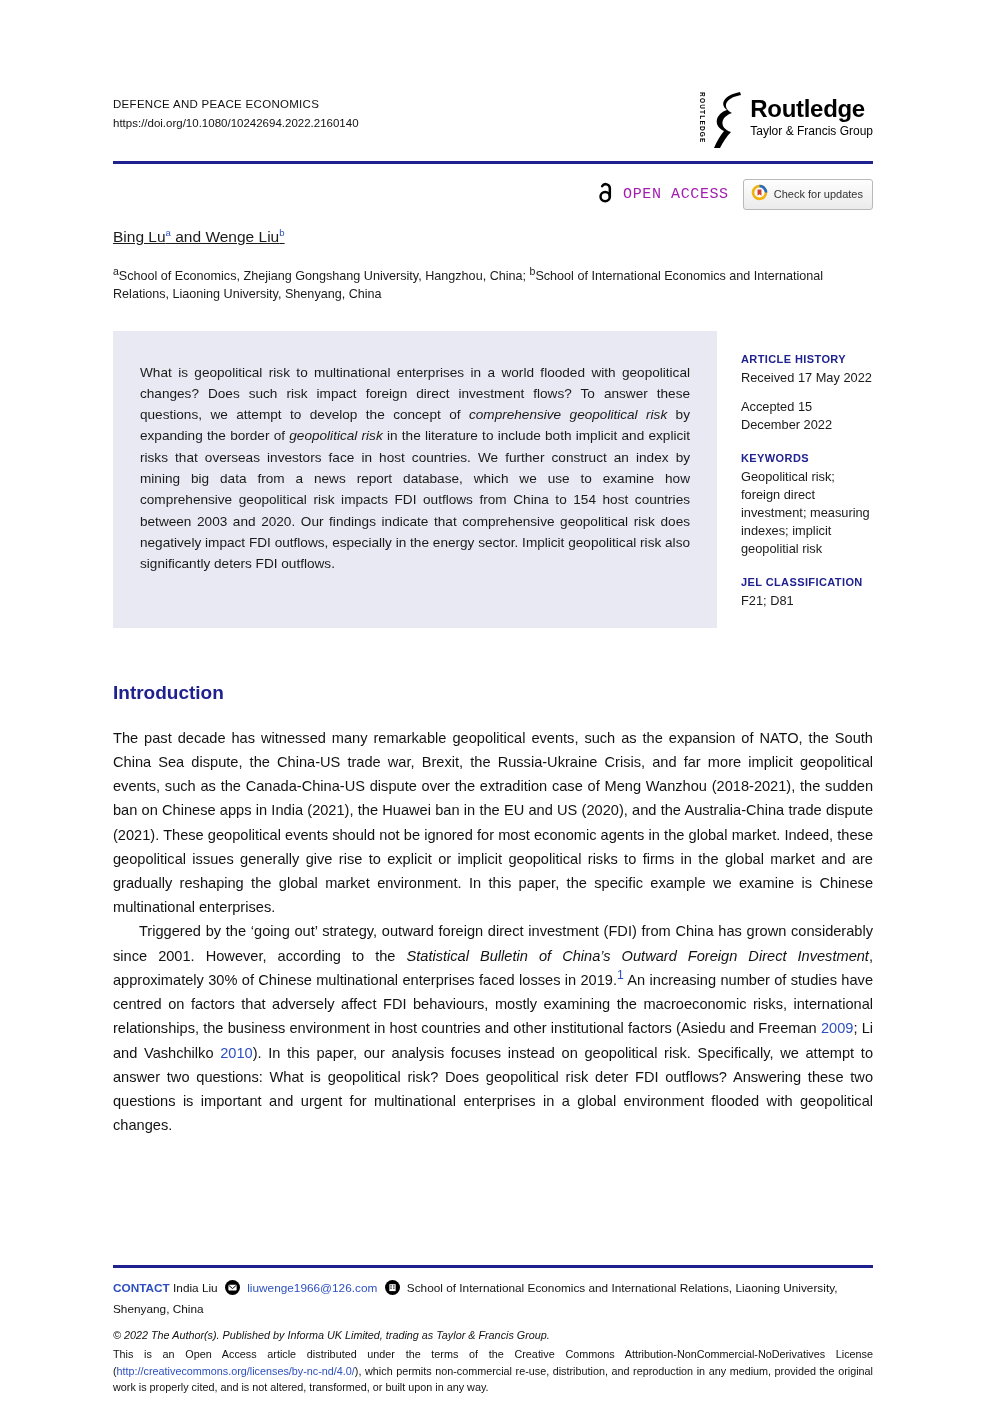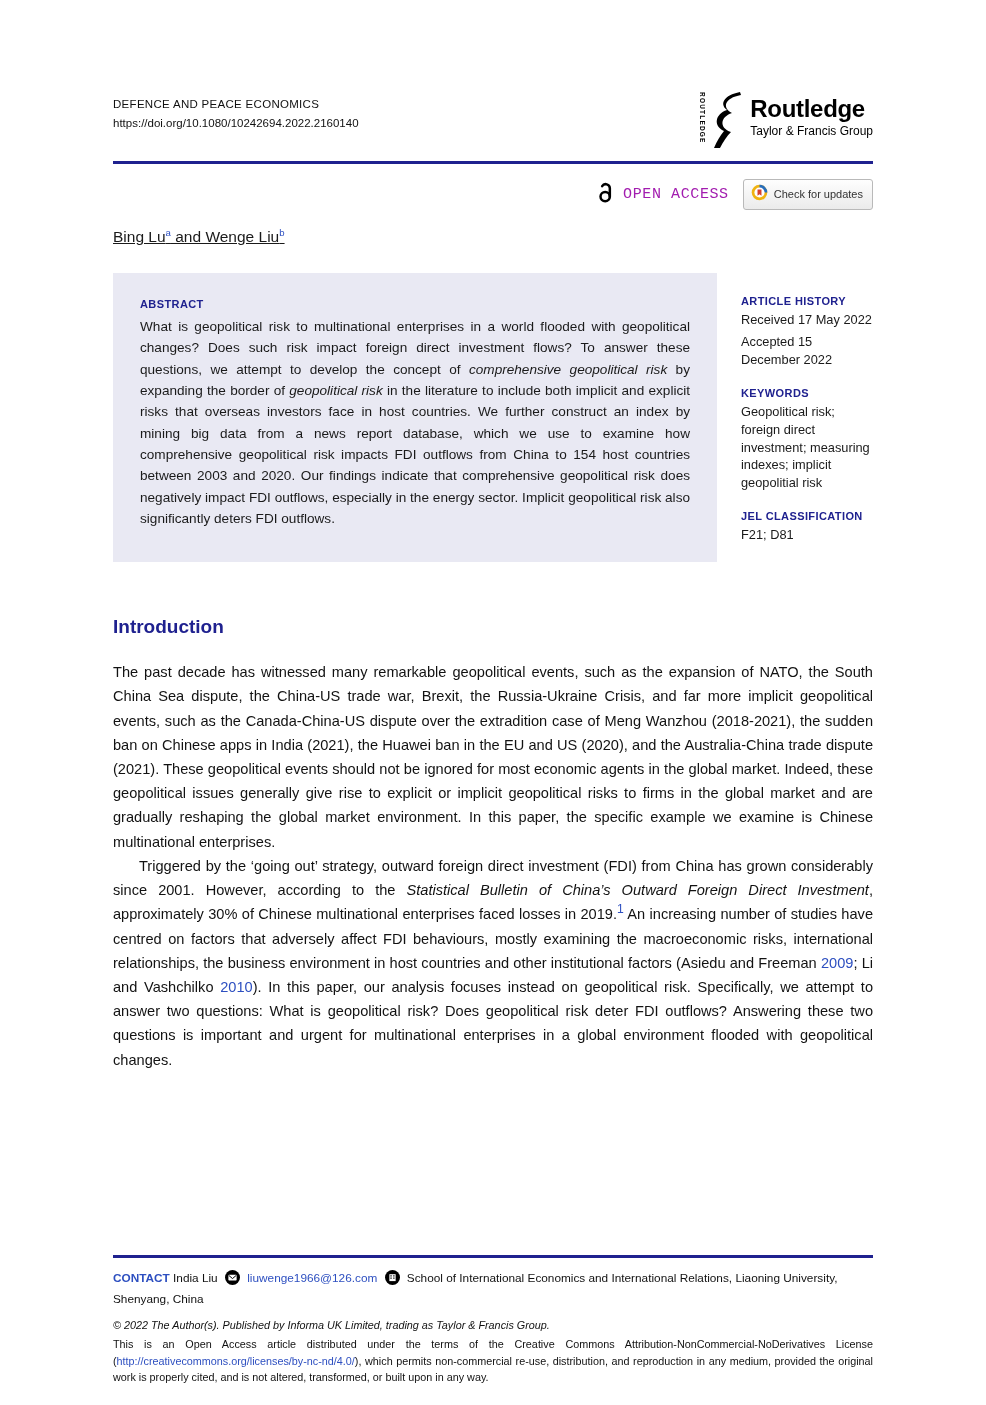--- a/index.html
+++ b/index.html
@@ -6,21 +6,21 @@
     --navy:#1f218f;
     --link:#2d4fc0;
     --text:#161616;
     --absbg:#e9e9f3;
   }
   *{margin:0;padding:0;box-sizing:border-box;}
   html,body{background:#fff;}
   body{font-family:"Liberation Sans",sans-serif;color:var(--text);}
   .page{
     width:952px;min-height:1405px;margin:0 auto;background:#fff;
-    padding:92px 96px 20px 96px;display:flex;flex-direction:column;
+    padding:92px 96px 10px 96px;display:flex;flex-direction:column;
   }
 
   
   .hdr{display:flex;justify-content:space-between;align-items:flex-start;}
   .hdr-left{padding-top:6px;}
   .journal{font-size:11.5px;letter-spacing:.3px;color:#111;}
   .doi{font-size:11.5px;color:#111;margin-top:7px;}
   .rl{display:flex;align-items:flex-start;gap:5px;}
   .rl-vert{writing-mode:vertical-rl;font-size:6.5px;font-weight:bold;letter-spacing:1.2px;height:54px;color:#000;}
   .rl-names{padding-top:4px;padding-left:4px;}
@@ -112,31 +112,31 @@
           <path d="M12 1 A11 11 0 0 1 23 12 L12 12 Z" fill="#2a6ebb"></path>
           <circle cx="12" cy="12" r="7.2" fill="#fff"></circle>
           <path d="M9.2 7.6 h5.6 v9 l-2.8 -2.2 -2.8 2.2 z" fill="#d5402b"></path>
         </svg>
       </span>
       <span class="chk-label">Check for updates</span>
     </div>
   </div>
 
   <div class="authors"><span>Bing Lu</span><sup class="lnk">a</sup><span> and Wenge Liu</span><sup class="lnk">b</sup></div>
+  <div class="affils"><sup>a</sup><span>School of Economics, Zhejiang Gongshang University, Hangzhou, China; </span><sup>b</sup><span>School of International Economics and International Relations, Liaoning University, Shenyang, China</span></div>
 
   <div class="abs-row">
     <div class="abs-box">
-      <div class="abs-label">ABSTRACT</div>
       <div class="abs-body"><span>What is geopolitical risk to multinational enterprises in a world flooded with geopolitical changes? Does such risk impact foreign direct investment flows? To answer these questions, we attempt to develop the concept of </span><span class="it">comprehensive geopolitical risk</span><span> by expanding the border of </span><span class="it">geopolitical risk</span><span> in the literature to include both implicit and explicit risks that overseas investors face in host countries. We further construct an index by mining big data from a news report database, which we use to examine how comprehensive geopolitical risk impacts FDI outflows from China to 154 host countries between 2003 and 2020. Our findings indicate that comprehensive geopolitical risk does negatively impact FDI outflows, especially in the energy sector. Implicit geopolitical risk also significantly deters FDI outflows.</span></div>
     </div>
     <div class="side">
       <div class="side-sec">
         <div class="side-label">ARTICLE HISTORY</div>
         <div class="side-text">Received 17 May 2022</div>
-        <div class="side-text" style="margin-top:4px">Accepted 15 December 2022</div>
+        <div class="side-text" style="margin-top:12px">Accepted 15 December 2022</div>
       </div>
       <div class="side-sec">
         <div class="side-label">KEYWORDS</div>
         <div class="side-text">Geopolitical risk; foreign direct investment; measuring indexes; implicit geopolitial risk</div>
       </div>
       <div class="side-sec">
         <div class="side-label">JEL CLASSIFICATION</div>
         <div class="side-text">F21; D81</div>
       </div>
     </div>

